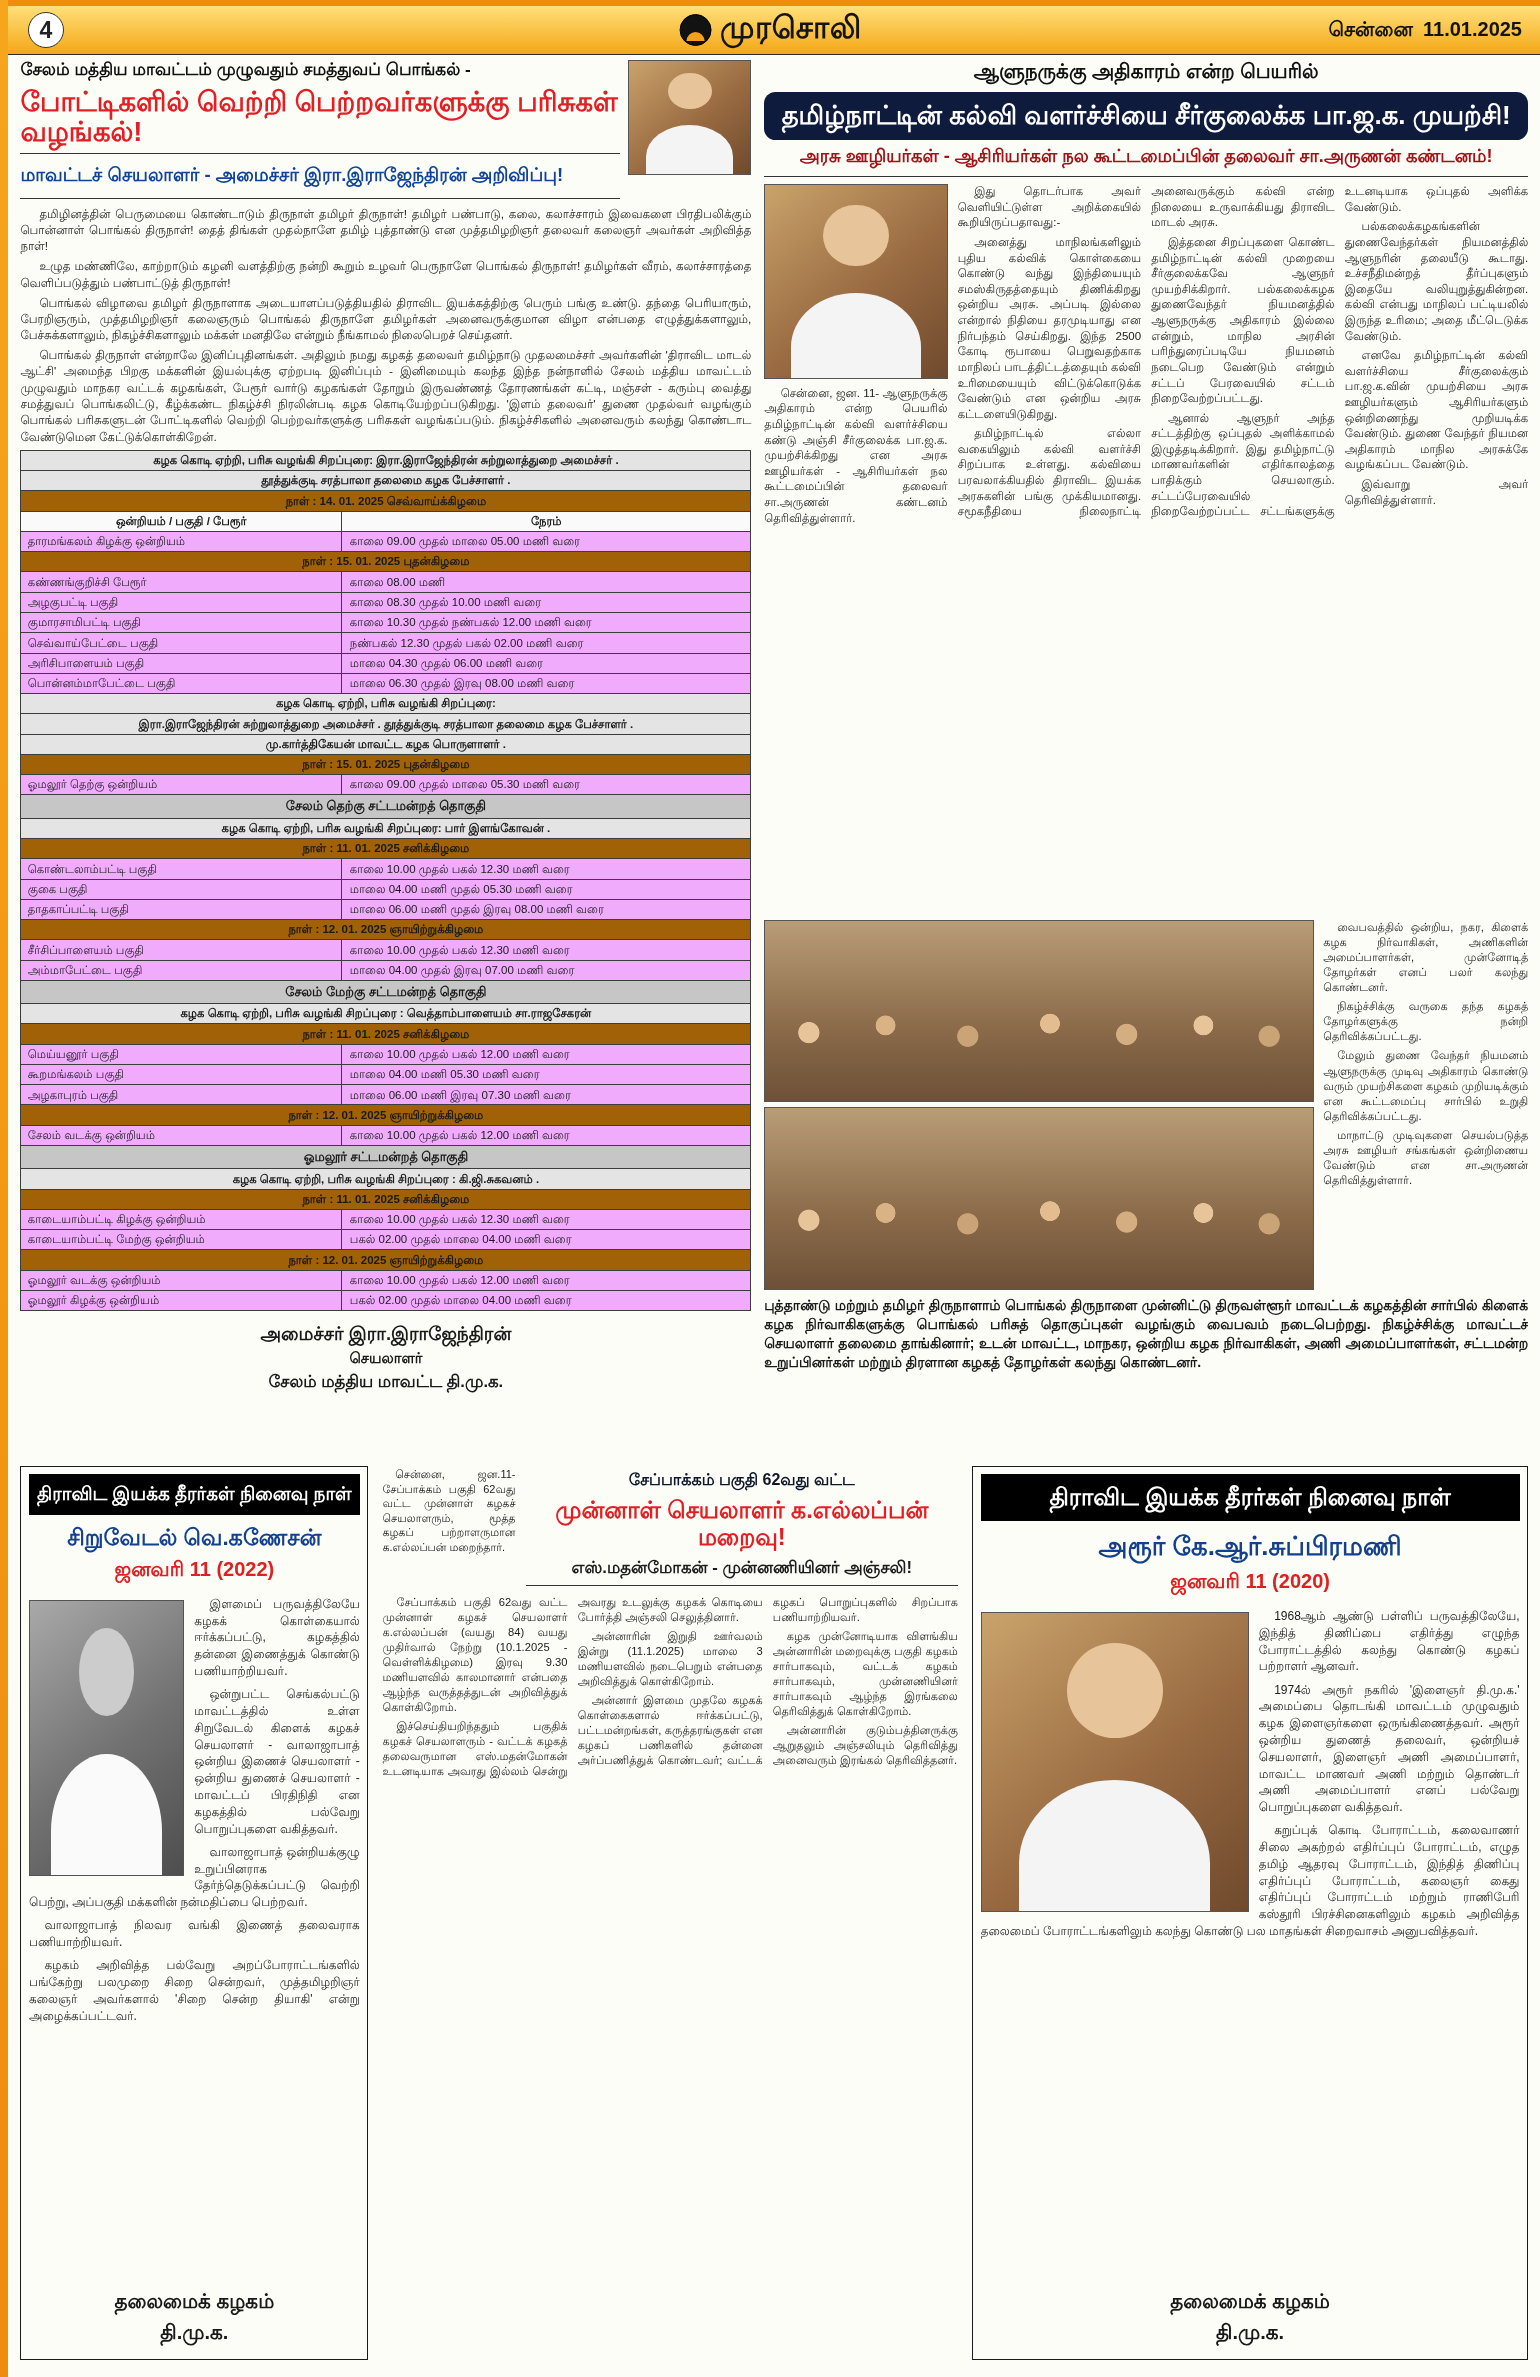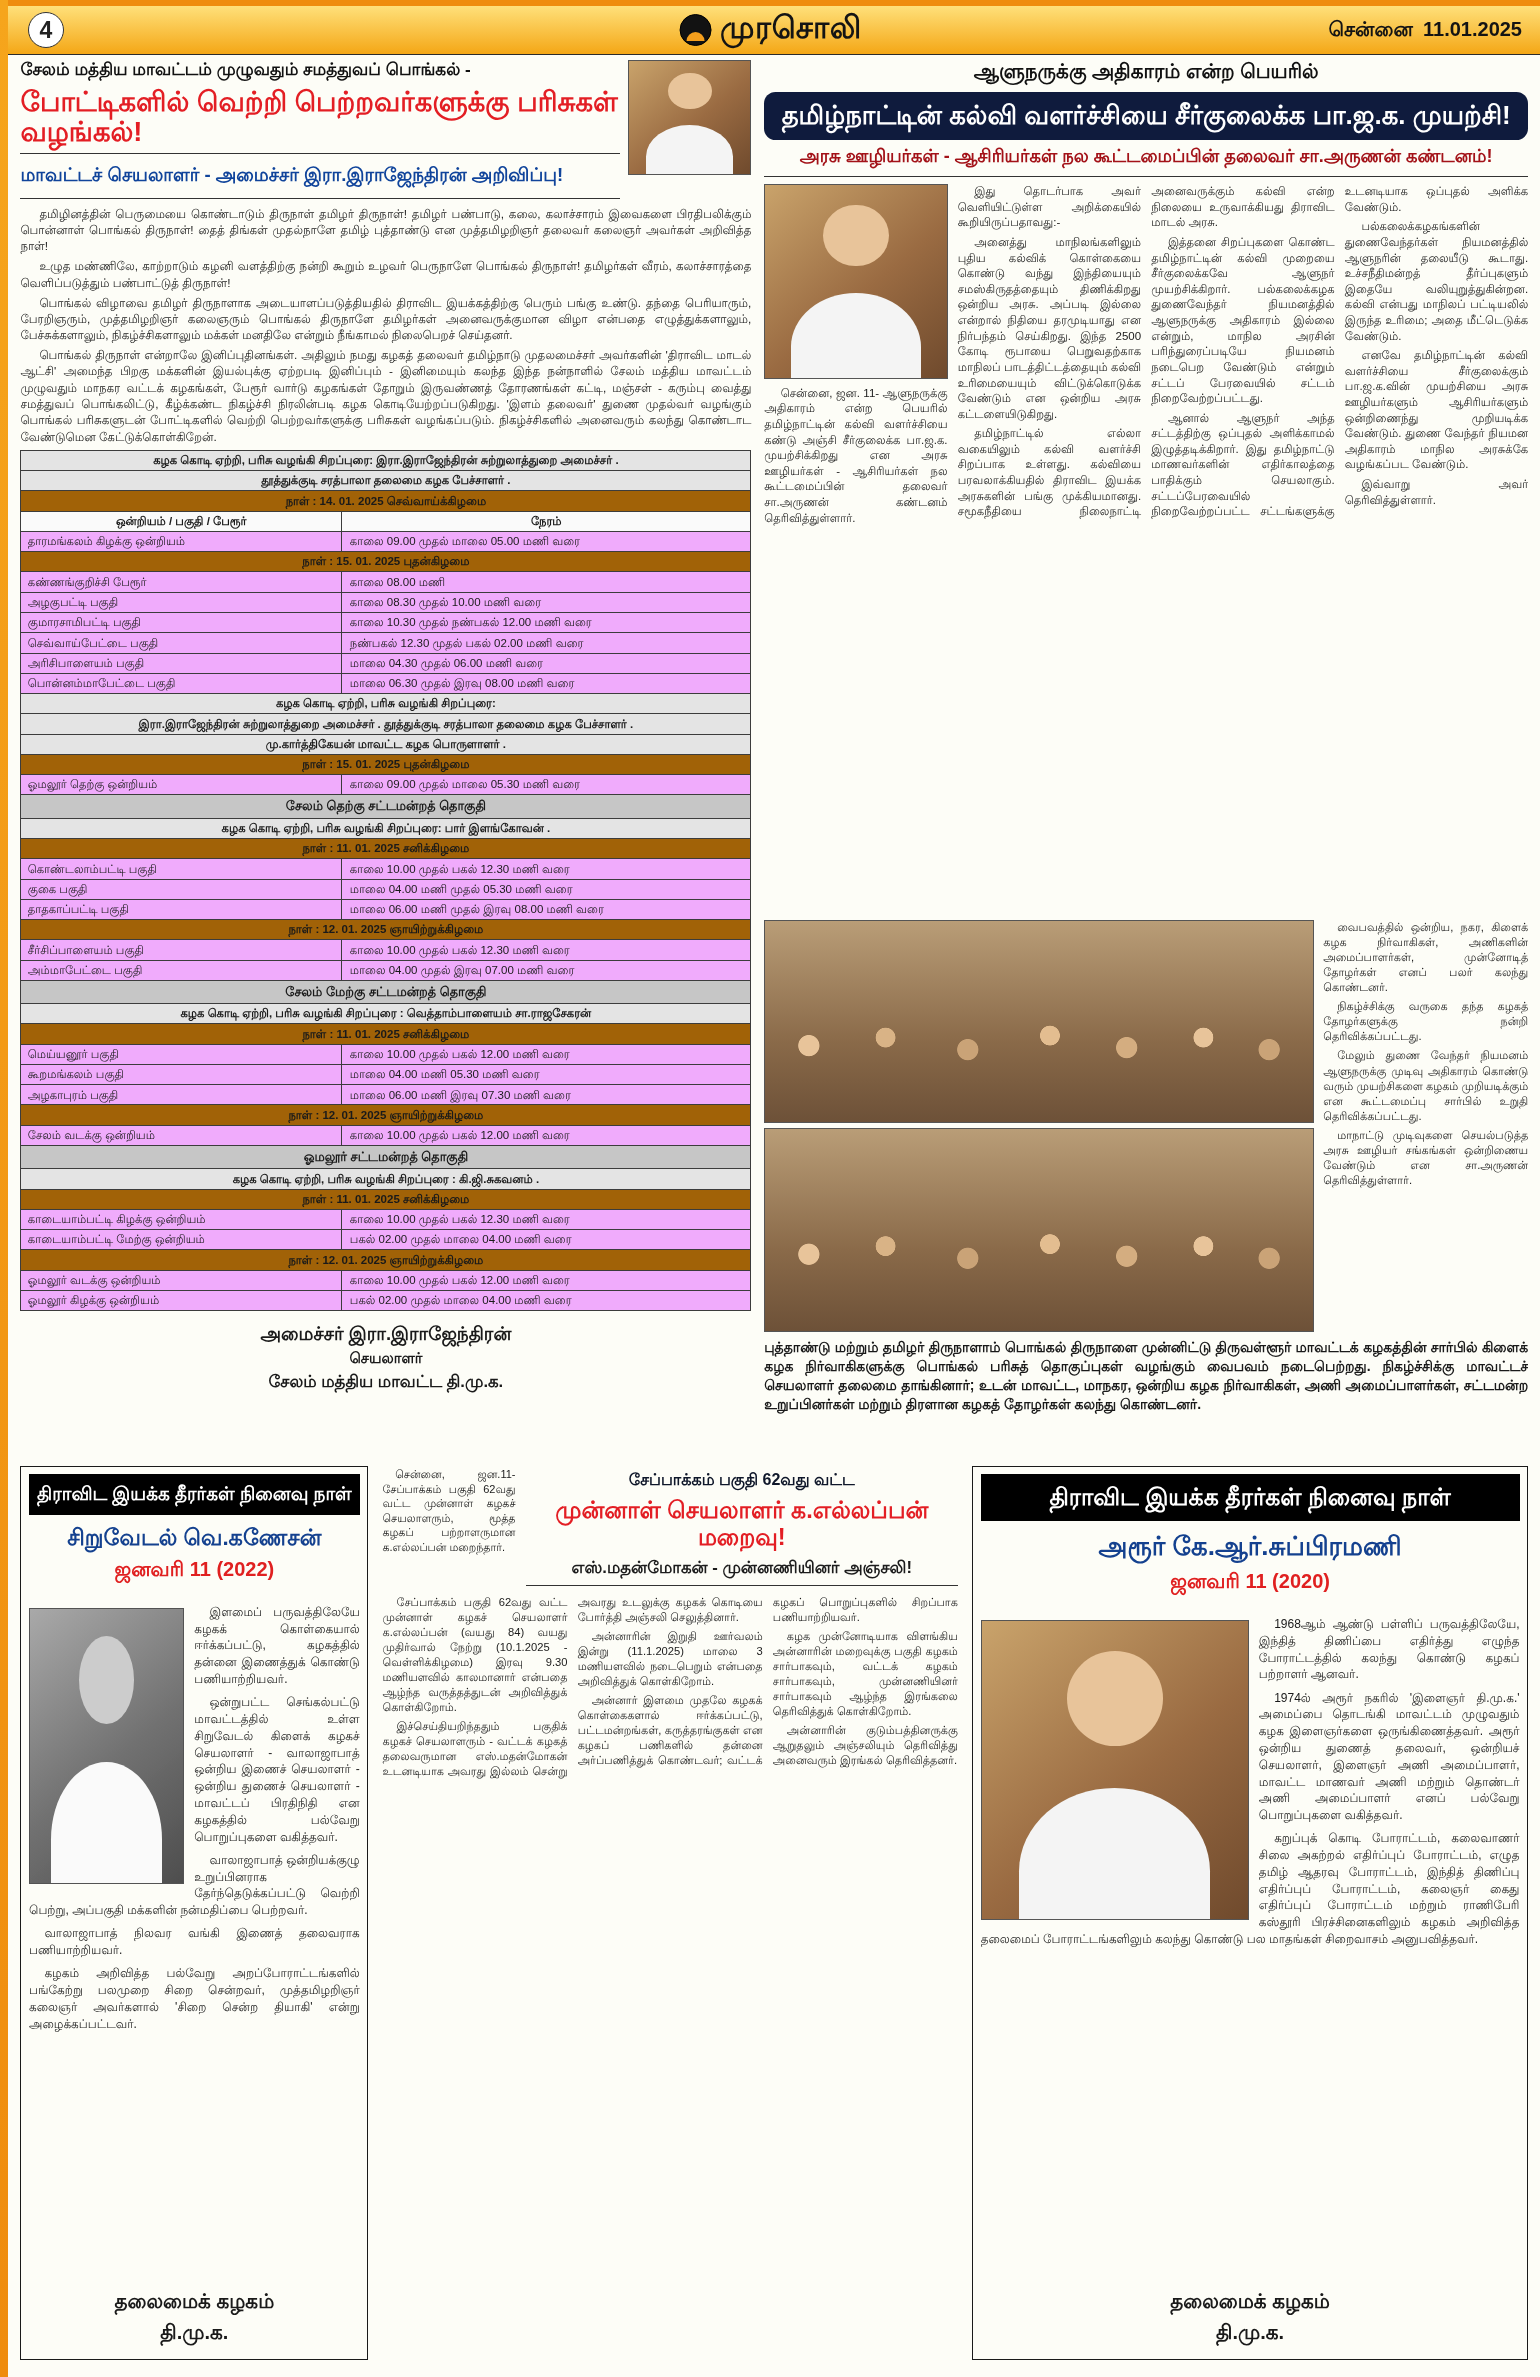--- a/index.html
+++ b/index.html
@@ -56,21 +56,21 @@
 
   
   .r-kicker { text-align:center; font-size:20px; font-weight:bold; color:#111;}
   .r-titlebar { background:#0f1b3d; color:#fff; border-radius:11.5px; text-align:center; font-size:26px;
                 font-weight:bold; padding:9px 7.7px; margin:6.4px 0; line-height:1.15;}
   .r-deck { text-align:center; color:#a31218; font-size:18px; font-weight:bold; padding-bottom:6.4px;
             border-bottom:1.9px solid #333; margin-bottom:7.7px;}
   .r-cols { column-count:4; column-gap:10.2px; height:728px; overflow:hidden; font-size:11.5px; line-height:1.36; text-align:justify;}
   .r-cols p { margin:0 0 3.8px; text-indent:16.6px;}
   .photo.author { width:100%; height:195px; margin-bottom:6.4px; break-inside:avoid;}
-  .photos-row { display:flex; gap:9px; margin-top:7.7px; height:412px; overflow:hidden;}
+  .photos-row { display:flex; gap:9px; margin-top:7.7px; height:370px; overflow:hidden;}
   .crowd-stack { flex:0 0 72%; display:flex; flex-direction:column; gap:5.1px;}
   .photo.crowd { flex:1; }
   .photo.crowd::before, .photo.crowd::after { display:none; }
   .photo.crowd { background:
       radial-gradient(circle at 8% 62%, #e8c49a 0 10.2px, transparent 11px),
       radial-gradient(circle at 22% 58%, #d9b386 0 9.6px, transparent 10.2px),
       radial-gradient(circle at 37% 64%, #caa377 0 10.2px, transparent 11px),
       radial-gradient(circle at 52% 57%, #e3bd90 0 9.6px, transparent 10.2px),
       radial-gradient(circle at 66% 63%, #d4ad80 0 10.2px, transparent 11px),
       radial-gradient(circle at 80% 58%, #e8c49a 0 9.6px, transparent 10.2px),
@@ -84,21 +84,21 @@
   .bottom-row { margin:10.2px 12.8px 10.2px 20.4px; display:grid; grid-template-columns:348px 578px 1fr;
                 gap:12.8px; height:894px; overflow:hidden;}
   .panel.memorial { border:1.9px solid #1a1a1a; padding:7.7px; display:flex; flex-direction:column; overflow:hidden;}
   .m-header { background:#000; color:#fff; text-align:center; font-weight:bold; padding:9px 5.1px; line-height:1.2;}
   .memorial-left .m-header { font-size:18.5px;}
   .memorial-right .m-header { font-size:23.6px;}
   .m-name { color:#14418f; font-weight:bold; text-align:center; margin-top:10.2px;}
   .memorial-left .m-name { font-size:22.4px;}
   .memorial-right .m-name { font-size:26px;}
   .m-date { color:#e02020; font-weight:bold; text-align:center; font-size:20px; margin-top:5.1px;}
-  .m-body { flex:1; overflow:hidden; font-size:12px; line-height:1.4; text-align:justify; margin-top:21px;}
+  .m-body { flex:1; overflow:hidden; font-size:12px; line-height:1.4; text-align:justify; margin-top:13px;}
   .m-body p { margin:0 0 6.4px; text-indent:15.3px;}
   .photo.float-left { float:left; margin:3.8px 10.2px 5.1px 0;}
   .photo.elder { width:155px; height:276px; filter:grayscale(1) contrast(1.05);}
   .photo.leader2 { width:268px; height:300px;}
   .m-footer { margin-top:auto; text-align:center; font-weight:bold; font-size:20px; line-height:1.55; padding:7.7px 0 2.6px;}
 
   
   .obituary { display:flex; flex-direction:column; overflow:hidden; padding:1.3px;}
   .ob-top { display:flex; gap:10.2px;}
   .ob-lead { flex:0 0 133px; font-size:11px; line-height:1.33; text-align:justify;}

